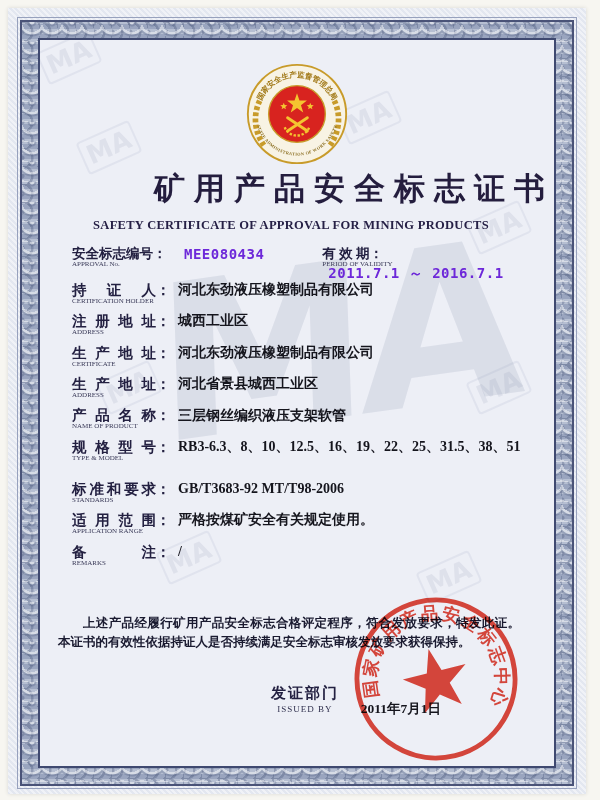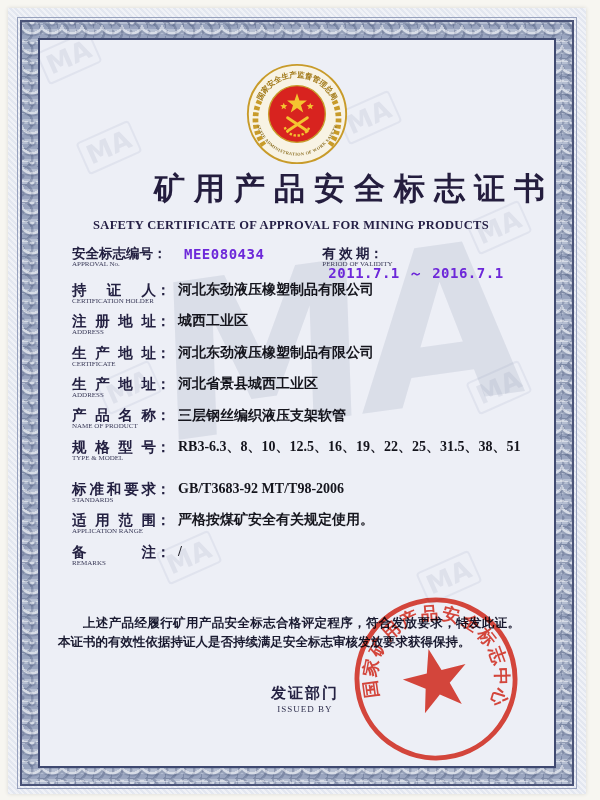--- a/index.html
+++ b/index.html
@@ -175,20 +175,21 @@
         <span class="val">/</span>
       </div>
     </div>
 
     <div class="decl">上述产品经履行矿用产品安全标志合格评定程序，符合发放要求，特发此证。本证书的有效性依据持证人是否持续满足安全标志审核发放要求获得保持。</div>
 
     <div class="issued">
       <div class="zh">发证部门</div>
       <div class="en">ISSUED BY</div>
     </div>
+    <div class="issue-date">2011年7月1日</div>
 
     <svg class="stamp" viewBox="0 0 172 172">
       <circle cx="86" cy="86" r="79" fill="none" stroke="#e03022" stroke-width="5"></circle>
       <path id="stArc" d="M 26,86 A 60,60 0 1 1 146,86 A 60,60 0 1 1 26,86" fill="none"></path>
       <text font-size="17.5" font-weight="bold" fill="#e03022" letter-spacing="2">
         <textPath href="#stArc" startOffset="25%" text-anchor="middle">安标国家矿用产品安全标志中心</textPath>
       </text>
       <polygon points="86,55 93.6,78.5 118.3,78.5 98.4,93 105,116.5 86,102 67,116.5 73.6,93 53.7,78.5 78.4,78.5" fill="#e03022"></polygon>
     </svg>
 

